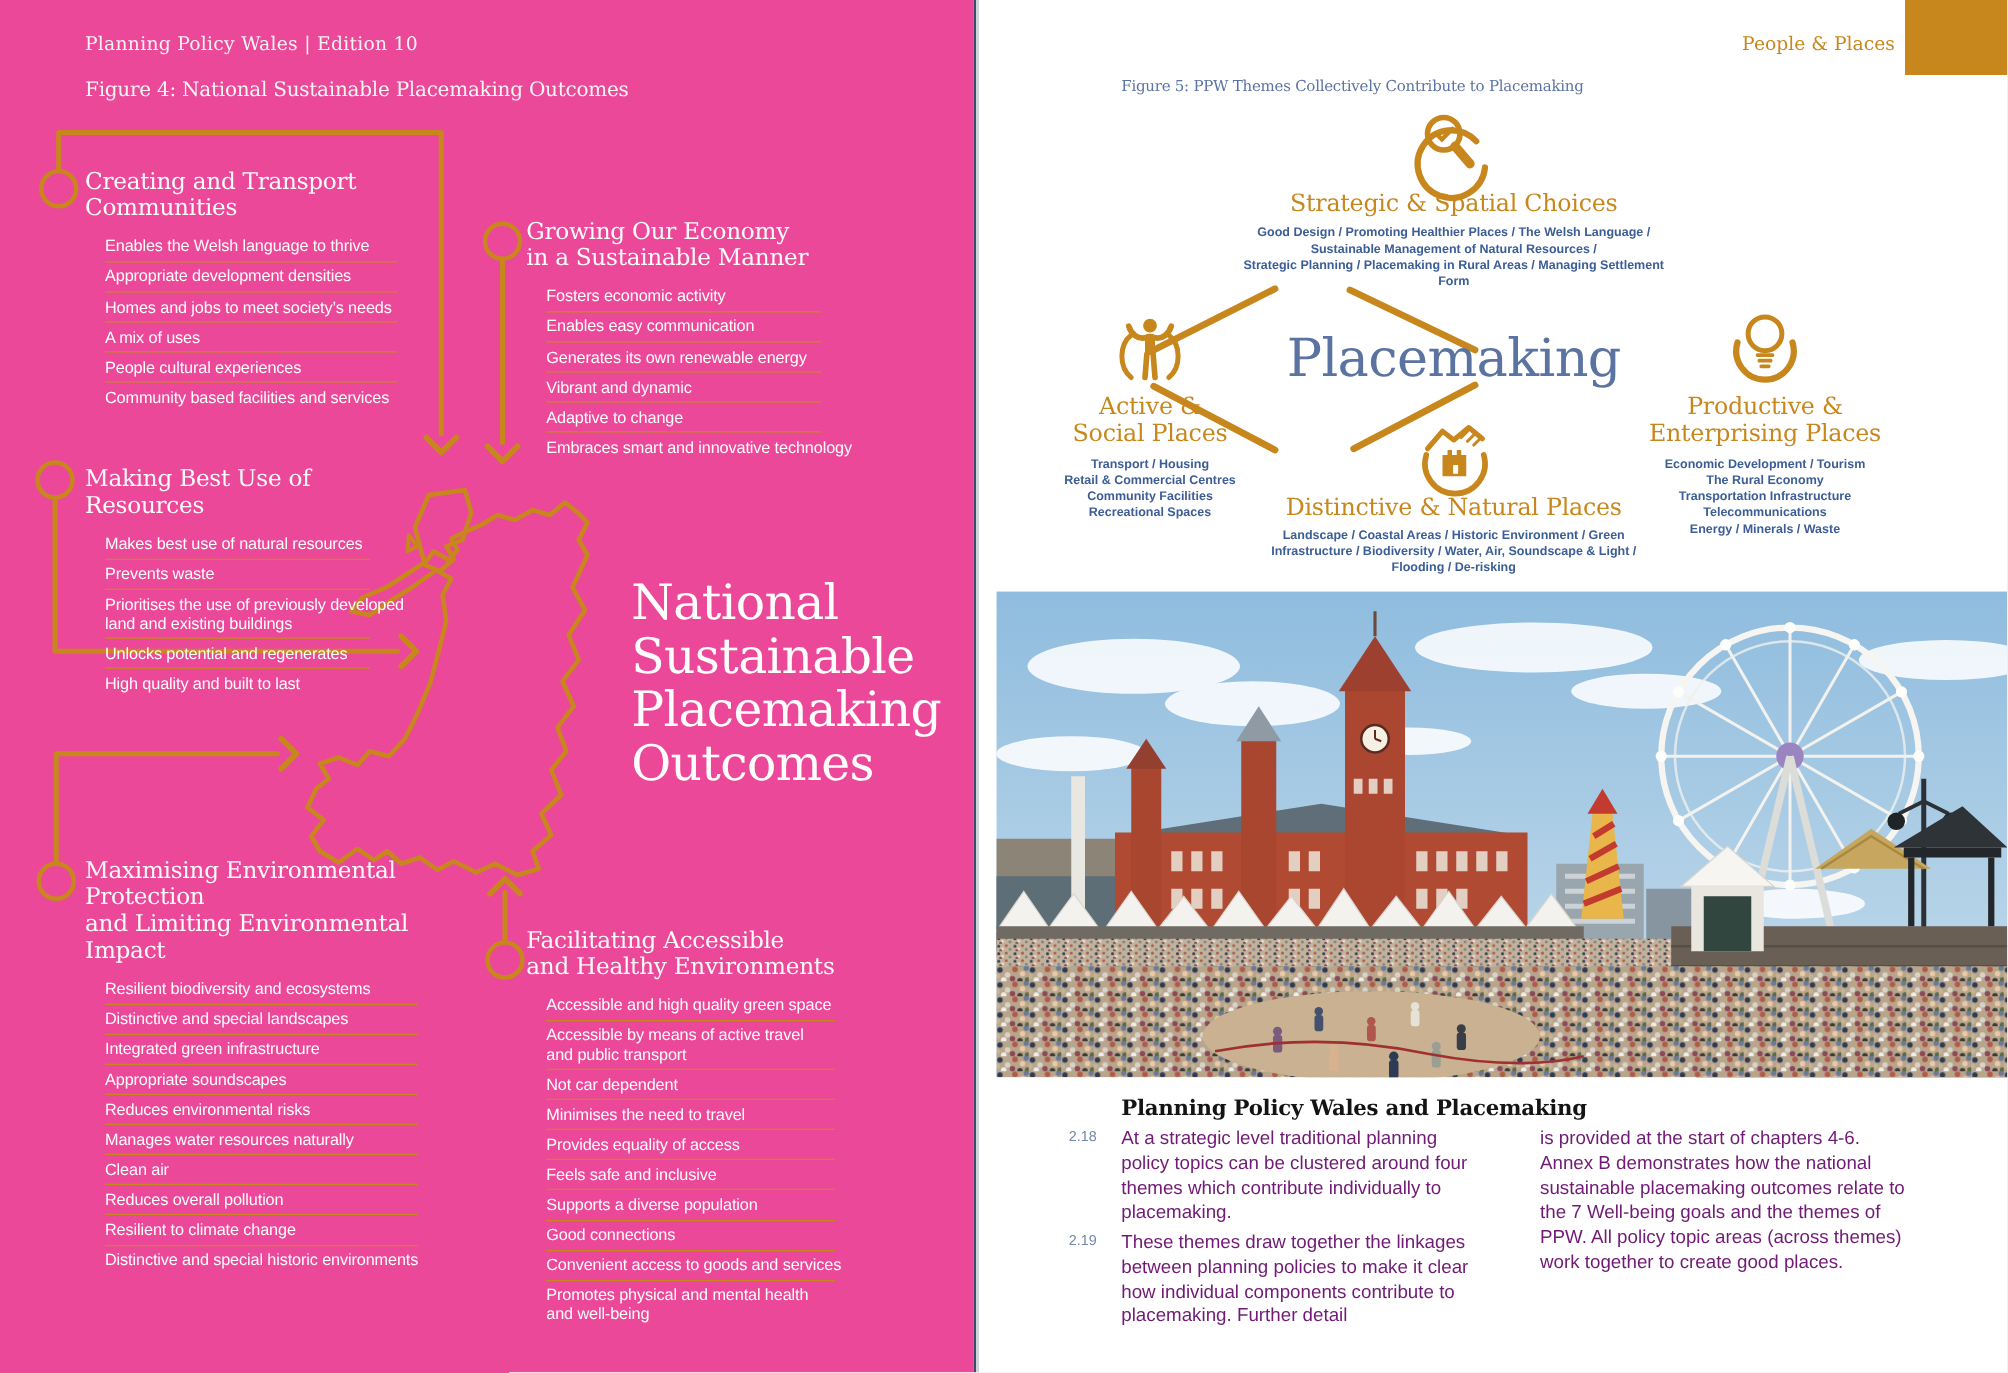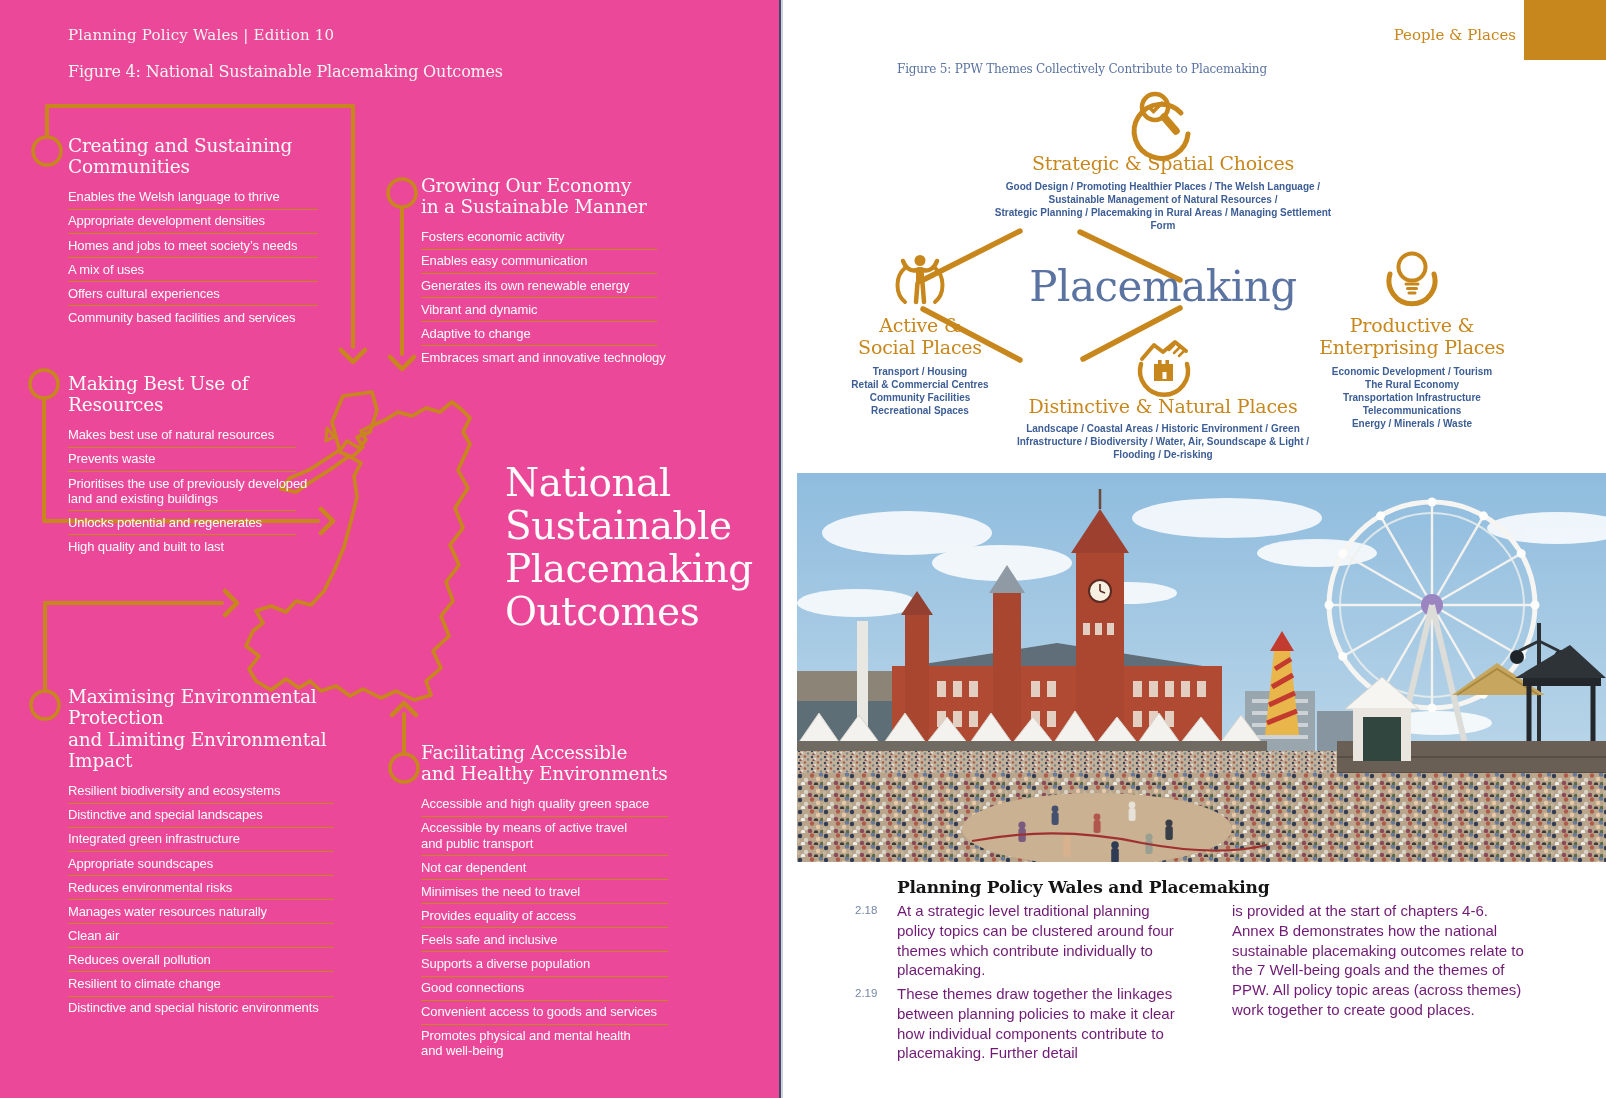--- a/index.html
+++ b/index.html
@@ -8,21 +8,21 @@
   .abs{position:absolute;}
   
   .page-left{left:0;top:0;width:779px;height:1098px;background:#ec4899;}
   .gutter{left:779px;top:0;width:6px;height:1098px;
           background:linear-gradient(90deg,#3f4c69 0 2px,#cfd4db 2px 4px,#ffffff 4px);}
   .doc-header{color:#f4f4f1;font-family:"DejaVu Serif",serif;font-size:15px;letter-spacing:.2px;}
   .fig-title{color:#f4f4f1;font-family:"DejaVu Serif",serif;font-size:16px;letter-spacing:-.2px;}
   .sec{color:#fff;}
   .sec .tl{display:block;font-family:"DejaVu Serif",serif;font-size:18.5px;line-height:1.16;
            color:#fbfbf9;letter-spacing:-.2px;}
-  .sec ul{list-style:none;margin:8px 0 0 0;padding:0;}
+  .sec ul{list-style:none;margin:8px 0 0 16px;padding:0;}
   .sec li{white-space:pre;font-size:13px;line-height:1.16;letter-spacing:-.1px;color:#fdfdfb;
           padding:3.5px 0 4.5px 0;border-bottom:1.5px solid #c8871c;}
   .sec li:last-child{border-bottom:none;}
   .center-title .tl{display:block;font-family:"DejaVu Serif",serif;font-size:39px;line-height:1.1;
           color:#fdfdfc;letter-spacing:-.5px;}
   
   .page-right{left:785px;top:0;width:821px;height:1098px;background:#ffffff;}
   .corner-square{left:1524px;top:0;width:82px;height:60px;background:#c8871c;}
   .tab-label{color:#c8871c;font-family:"DejaVu Serif",serif;font-size:15px;text-align:right;width:200px;}
   .fig-title-r{color:#5b73a1;font-family:"DejaVu Serif",serif;font-size:12px;letter-spacing:-.2px;}
@@ -84,29 +84,29 @@
         <path d="M332,422 L343,396 L372,392 L377,410 L370,432 L357,437 L363,447 L352,457 L340,452 Z"></path>
         <path d="M327,428 L334,437 L326,441 Z" stroke-width="3"></path>
       </g>
     </svg>
 
     <div class="abs doc-header" style="left:68px;top:26px;">Planning Policy Wales | Edition 10</div>
     <div class="abs fig-title" style="left:68px;top:62px;">Figure 4: National Sustainable Placemaking Outcomes</div>
 
     <div class="abs sec" style="left:68px;top:135px;width:250px;">
       <div>
-          <span class="tl">Creating and Sustaining</span>
+          <span class="tl">Creating and Transport</span>
           <span class="tl">Communities</span>
         </div>
       <ul>
           <li>Enables the Welsh language to thrive</li>
           <li>Appropriate development densities</li>
           <li>Homes and jobs to meet society’s needs</li>
           <li>A mix of uses</li>
-          <li>Offers cultural experiences</li>
+          <li>People cultural experiences</li>
           <li>Community based facilities and services</li>
         </ul>
     </div>
 
     <div class="abs sec" style="left:421px;top:175px;width:236px;">
       <div>
           <span class="tl">Growing Our Economy</span>
           <span class="tl">in a Sustainable Manner</span>
         </div>
       <ul>

